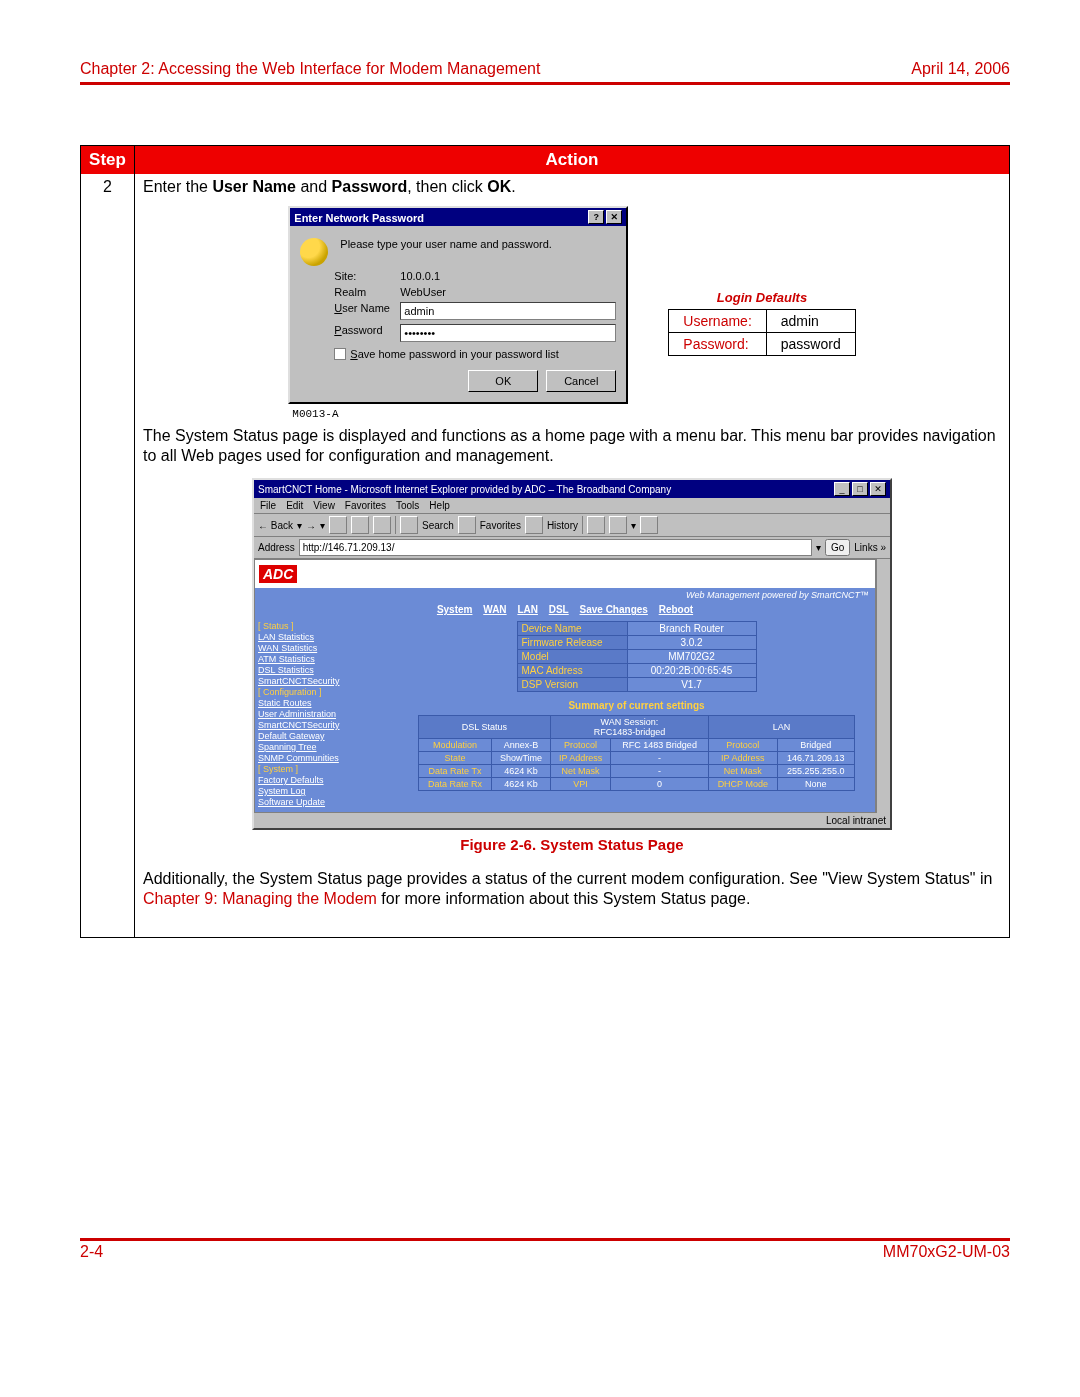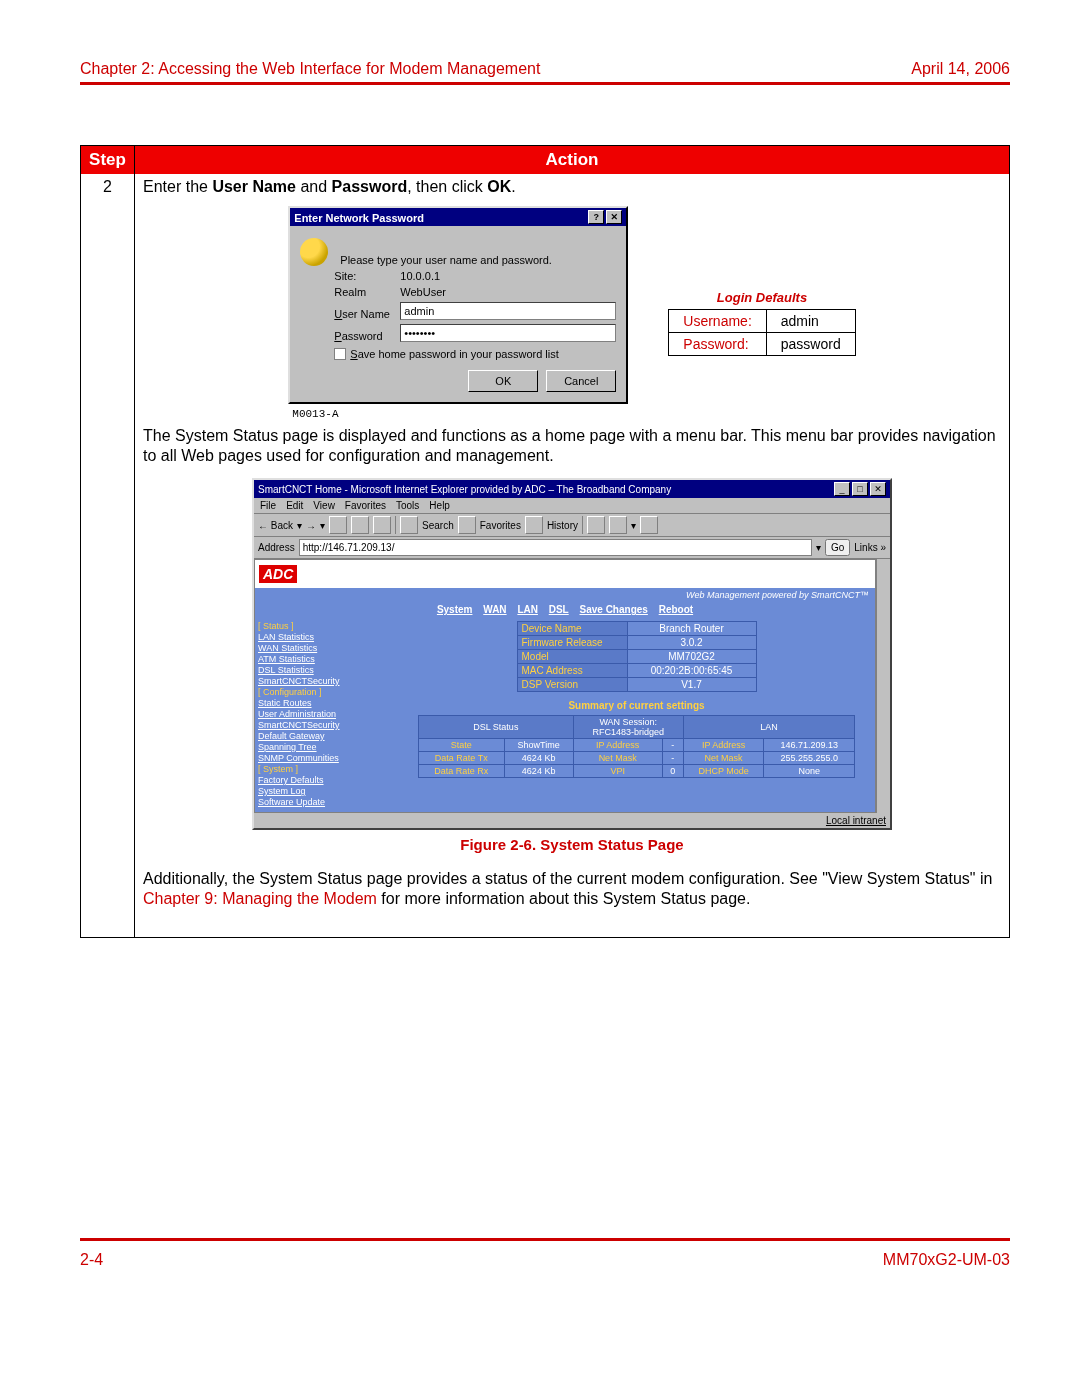--- a/index.html
+++ b/index.html
@@ -87,21 +87,21 @@
     align-items: flex-end;
     font-size: 11px;
   }
   .dlg-btns { display: flex; gap: 2px; }
   .dlg-btn {
     width: 16px; height: 14px; background: #c0c0c0;
     border: 1px solid #000; border-top-color:#fff; border-left-color:#fff;
     font-size:9px; line-height:12px; text-align:center; color:#000;
   }
   .dialog-body { padding: 8px 10px 10px 10px; }
-  .dlg-row { display:flex; align-items:flex-end; margin:4px 0; gap:6px;}
+  .dlg-row { display:flex; align-items:flex-start; margin:4px 0; gap:6px;}
   .key-icon {
     width:28px; height:28px;
     background: radial-gradient(circle at 30% 30%, #ffd84a 40%, #caa300 70%);
     border-radius:50%;
     position:relative;
     margin-right:6px;
     flex-shrink:0;
   }
   .dlg-label { width:60px; }
   .dlg-input {
@@ -192,29 +192,29 @@
   .info-grid td { border:1px solid #3a5aaa; padding:1px 4px; font-size:10px;}
   .info-grid td.k { color:#ffd040; background:#5a7ac8; width:110px;}
   .info-grid td.v { text-align:center; }
   .sum-title { text-align:center; color:#ffd040; font-weight:bold; margin:8px 0 4px 0; font-size:10px;}
   .sum-table { margin:0 auto; border-collapse:collapse; width:94%;}
   .sum-table td, .sum-table th {
     border:1px solid #3a5aaa; padding:1px 3px; font-size:9px; text-align:center;
   }
   .sum-table th { background:#5a7ac8; color:#fff; font-weight:normal;}
   .sum-table td.k { color:#ffd040; }
-  .status-bar { display:flex; justify-content:space-between; padding:2px 4px; background:#c0c0c0; color:#000; font-size:10px;text-decoration:underline;}
+  .status-bar { display:flex; justify-content:space-between; padding:2px 4px; background:#c0c0c0; color:#000; font-size:10px;}
   .scrollbar { width:14px; background:#c0c0c0; border-left:1px solid #808080;}
 
   .footer {
     display:flex; justify-content:space-between;
     margin-top: 300px;
     color:#c00; font-size:16px;
     border-top:3px solid #c00;
-    padding-top:10px;
+    padding-top:2px;
   }
 
   u.hot { text-decoration: underline; }
 </style>
 </head>
 <body>
 
 <div class="page">
 
   <div class="header-line">
@@ -405,20 +405,28 @@
                     </table>
                   <div class="sum-title">Summary of current settings</div>
                   <table class="sum-table">
                     <tbody>
                         <tr>
                       <th colspan="2">DSL Status</th>
                       <th colspan="2"><span>WAN Session:</span><br><span>RFC1483-bridged</span></th>
                       <th colspan="2">LAN</th>
                     </tr>
                     <tr>
+                          <td class="k">Modulation</td>
+                          <td>Annex-B</td>
+                          <td class="k">Protocol</td>
+                          <td>RFC 1483 Bridged</td>
+                          <td class="k">Protocol</td>
+                          <td>Bridged</td>
+                        </tr>
+                    <tr>
                           <td class="k">State</td>
                           <td>ShowTime</td>
                           <td class="k">IP Address</td>
                           <td>-</td>
                           <td class="k">IP Address</td>
                           <td>146.71.209.13</td>
                         </tr>
                     <tr>
                           <td class="k">Data Rate Tx</td>
                           <td>4624 Kb</td>

